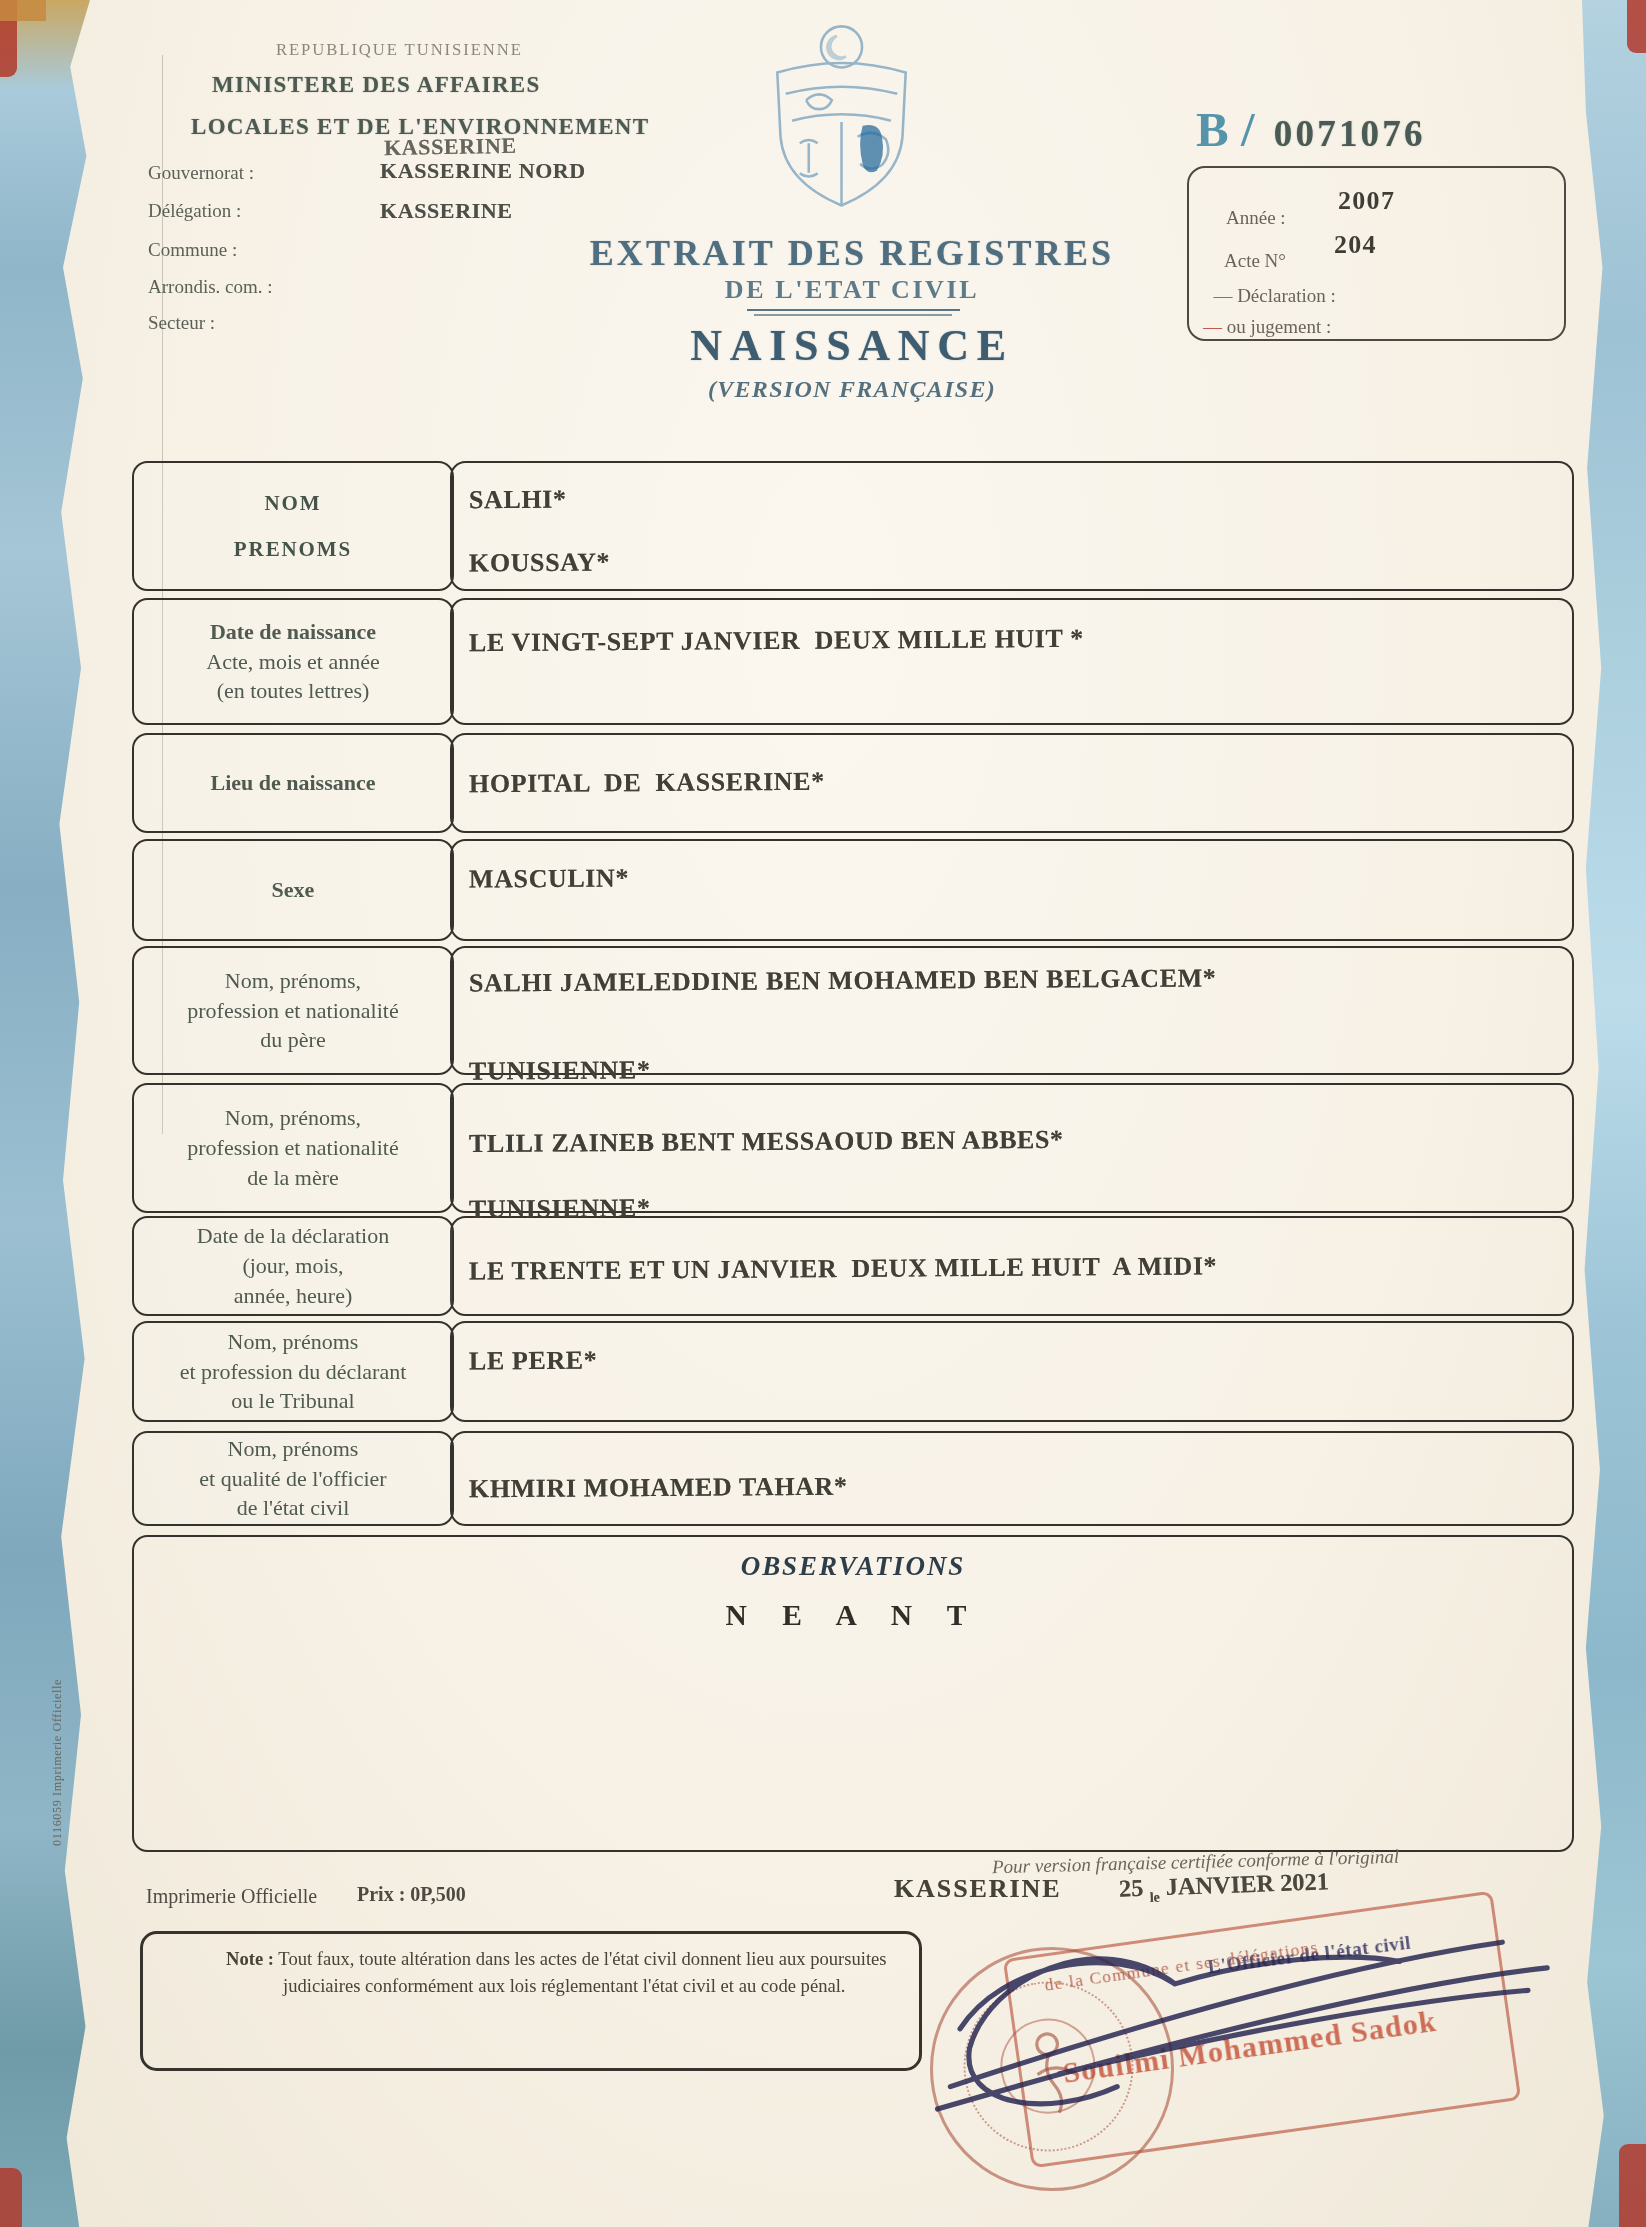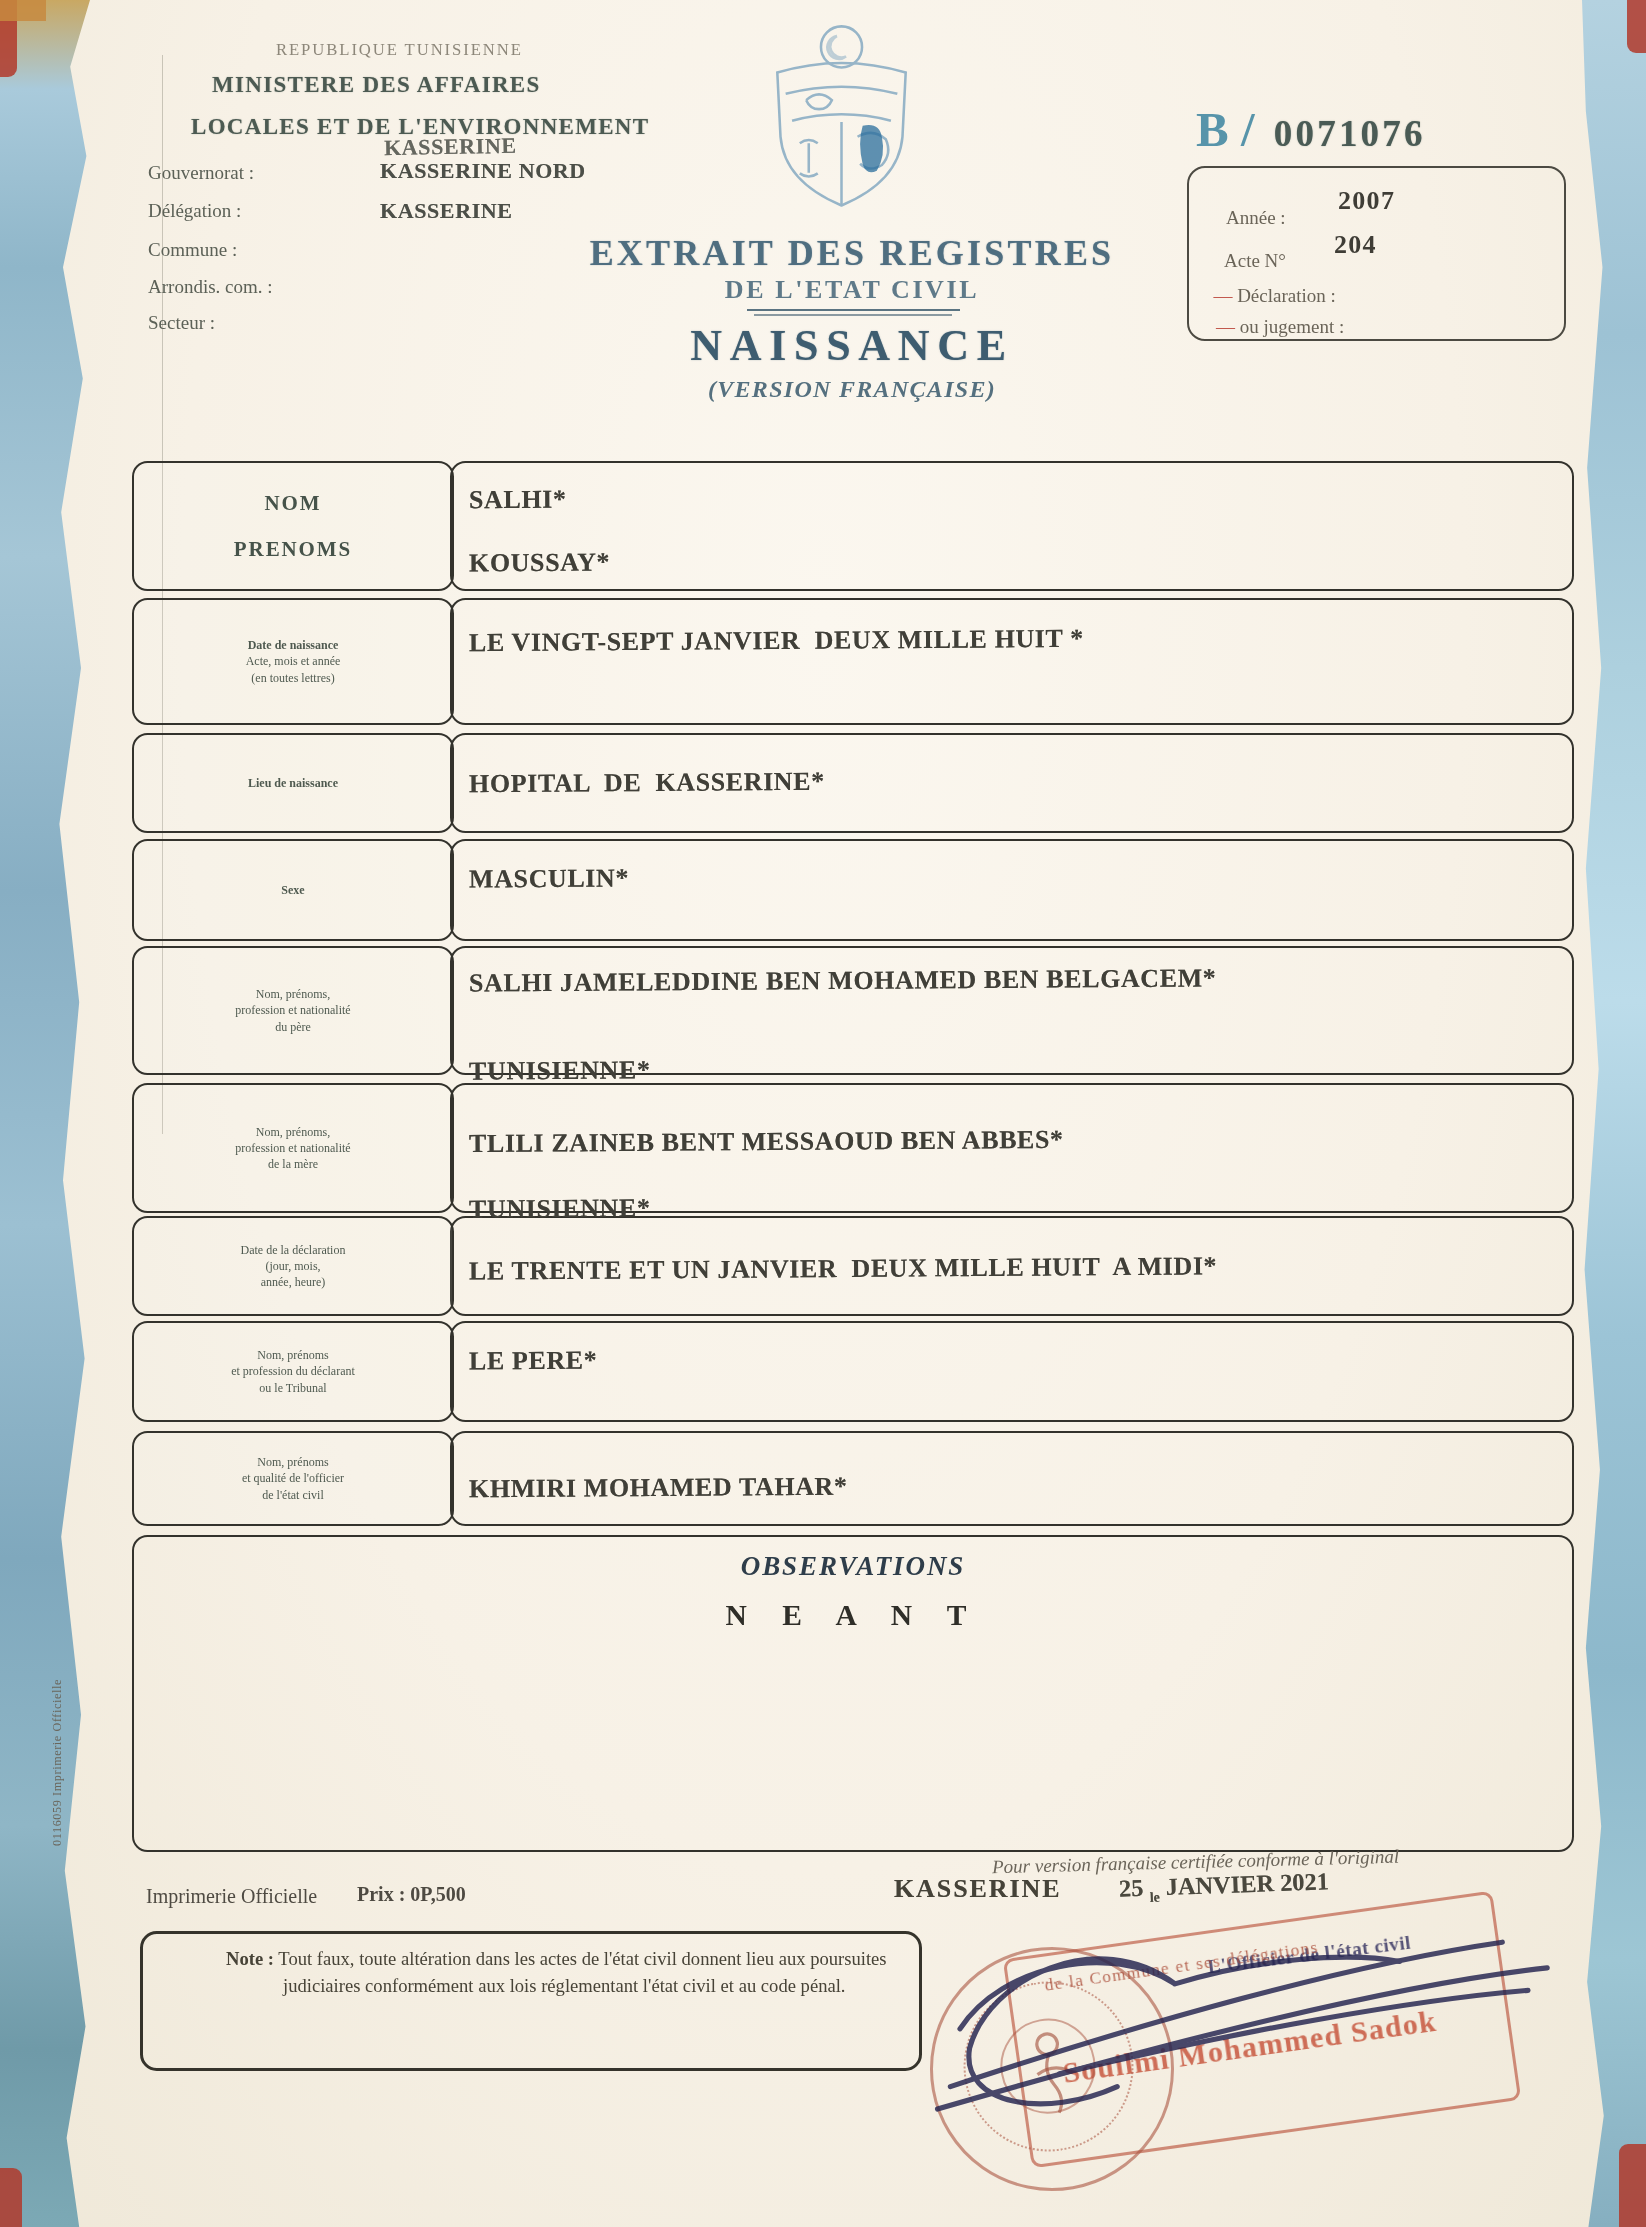--- a/index.html
+++ b/index.html
@@ -28,21 +28,21 @@
   .rule2{height:1.9px;background:#5b7482;}
   .serial-b{font-size:49px;font-weight:bold;color:#2f7d9b;opacity:.8;}
   .serial-n{font-size:37px;font-weight:bold;letter-spacing:3.2px;color:#4a5b55;text-shadow:0 0 1.3px rgba(70,90,80,.5);}
   .refbox{border:2.6px solid #4c4a42;border-radius:18px;}
   .ref-l{font-size:19px;color:#6a6458;}
   .ref-v{font-size:26px;font-weight:bold;color:#3f3d36;letter-spacing:1.3px;}
   .ref-dash{color:#c05248;}
   
   .lbox{left:132px;width:318px;border:2.6px solid #33322c;border-radius:15.4px;display:flex;flex-direction:column;justify-content:center;align-items:center;text-align:center;background:rgba(255,255,255,.08);}
   .vbox{left:450px;width:1120px;border:2.6px solid #33322c;border-radius:15.4px;}
-  .llin{font-size:12px;color:#4f5a50;line-height:1.35;}
+  .llin{font-size:22px;color:#4f5a50;line-height:1.35;}
   .lbig{font-size:21px;font-weight:bold;letter-spacing:1.9px;color:#46534a;line-height:2.2;}
   .v{position:absolute;left:16.7px;font-size:26px;font-weight:bold;color:#403f38;letter-spacing:0.6px;white-space:pre;text-shadow:0 0 0.6px rgba(60,60,50,.55);transform:rotate(-0.4deg);z-index:3;}
   
   .obs-title{font-size:27px;font-weight:bold;font-style:italic;letter-spacing:1.9px;color:#2e3d4a;}
   .obs-val{font-size:29.5px;font-weight:bold;letter-spacing:14px;color:#2f2e28;}
   .margin-note{writing-mode:vertical-rl;transform:rotate(180deg);font-size:12.2px;color:#6a665c;letter-spacing:0.6px;}
   
   .f-txt{font-size:20px;color:#4e4a42;}
   .f-cert{font-size:19px;font-style:italic;color:#6b655a;transform:rotate(-1.5deg);}
   .f-city{font-size:26px;font-weight:bold;letter-spacing:1.9px;color:#454238;text-shadow:0 0 0.6px rgba(60,60,50,.5);}
@@ -120,21 +120,21 @@
 
   <div class="abs refbox" style="left:1187px;top:166px;width:375px;height:171px;">
     <div class="abs ref-l" style="left:37px;top:39px;">Année :</div>
     <div class="abs ref-v" style="left:149px;top:18px;">2007</div>
     <div class="abs ref-l" style="left:35px;top:82px;">Acte N°</div>
     <div class="abs ref-v" style="left:145px;top:62px;">204</div>
     <div class="abs ref-l" style="left:24.4px;top:117px;">
       <span class="ref-dash">—</span>
       <span>Déclaration :</span>
     </div>
-    <div class="abs ref-l" style="left:27px;top:148px;">
+    <div class="abs ref-l" style="left:14px;top:148px;">
       <span class="ref-dash">—</span>
       <span>ou jugement :</span>
     </div>
   </div>
 
   <div class="abs lbox" style="top:461px;height:126px;">
     <span class="lbig">NOM</span>
     <span class="lbig">PRENOMS</span>
   </div>
   <div class="abs vbox" style="top:461px;height:126px;">

